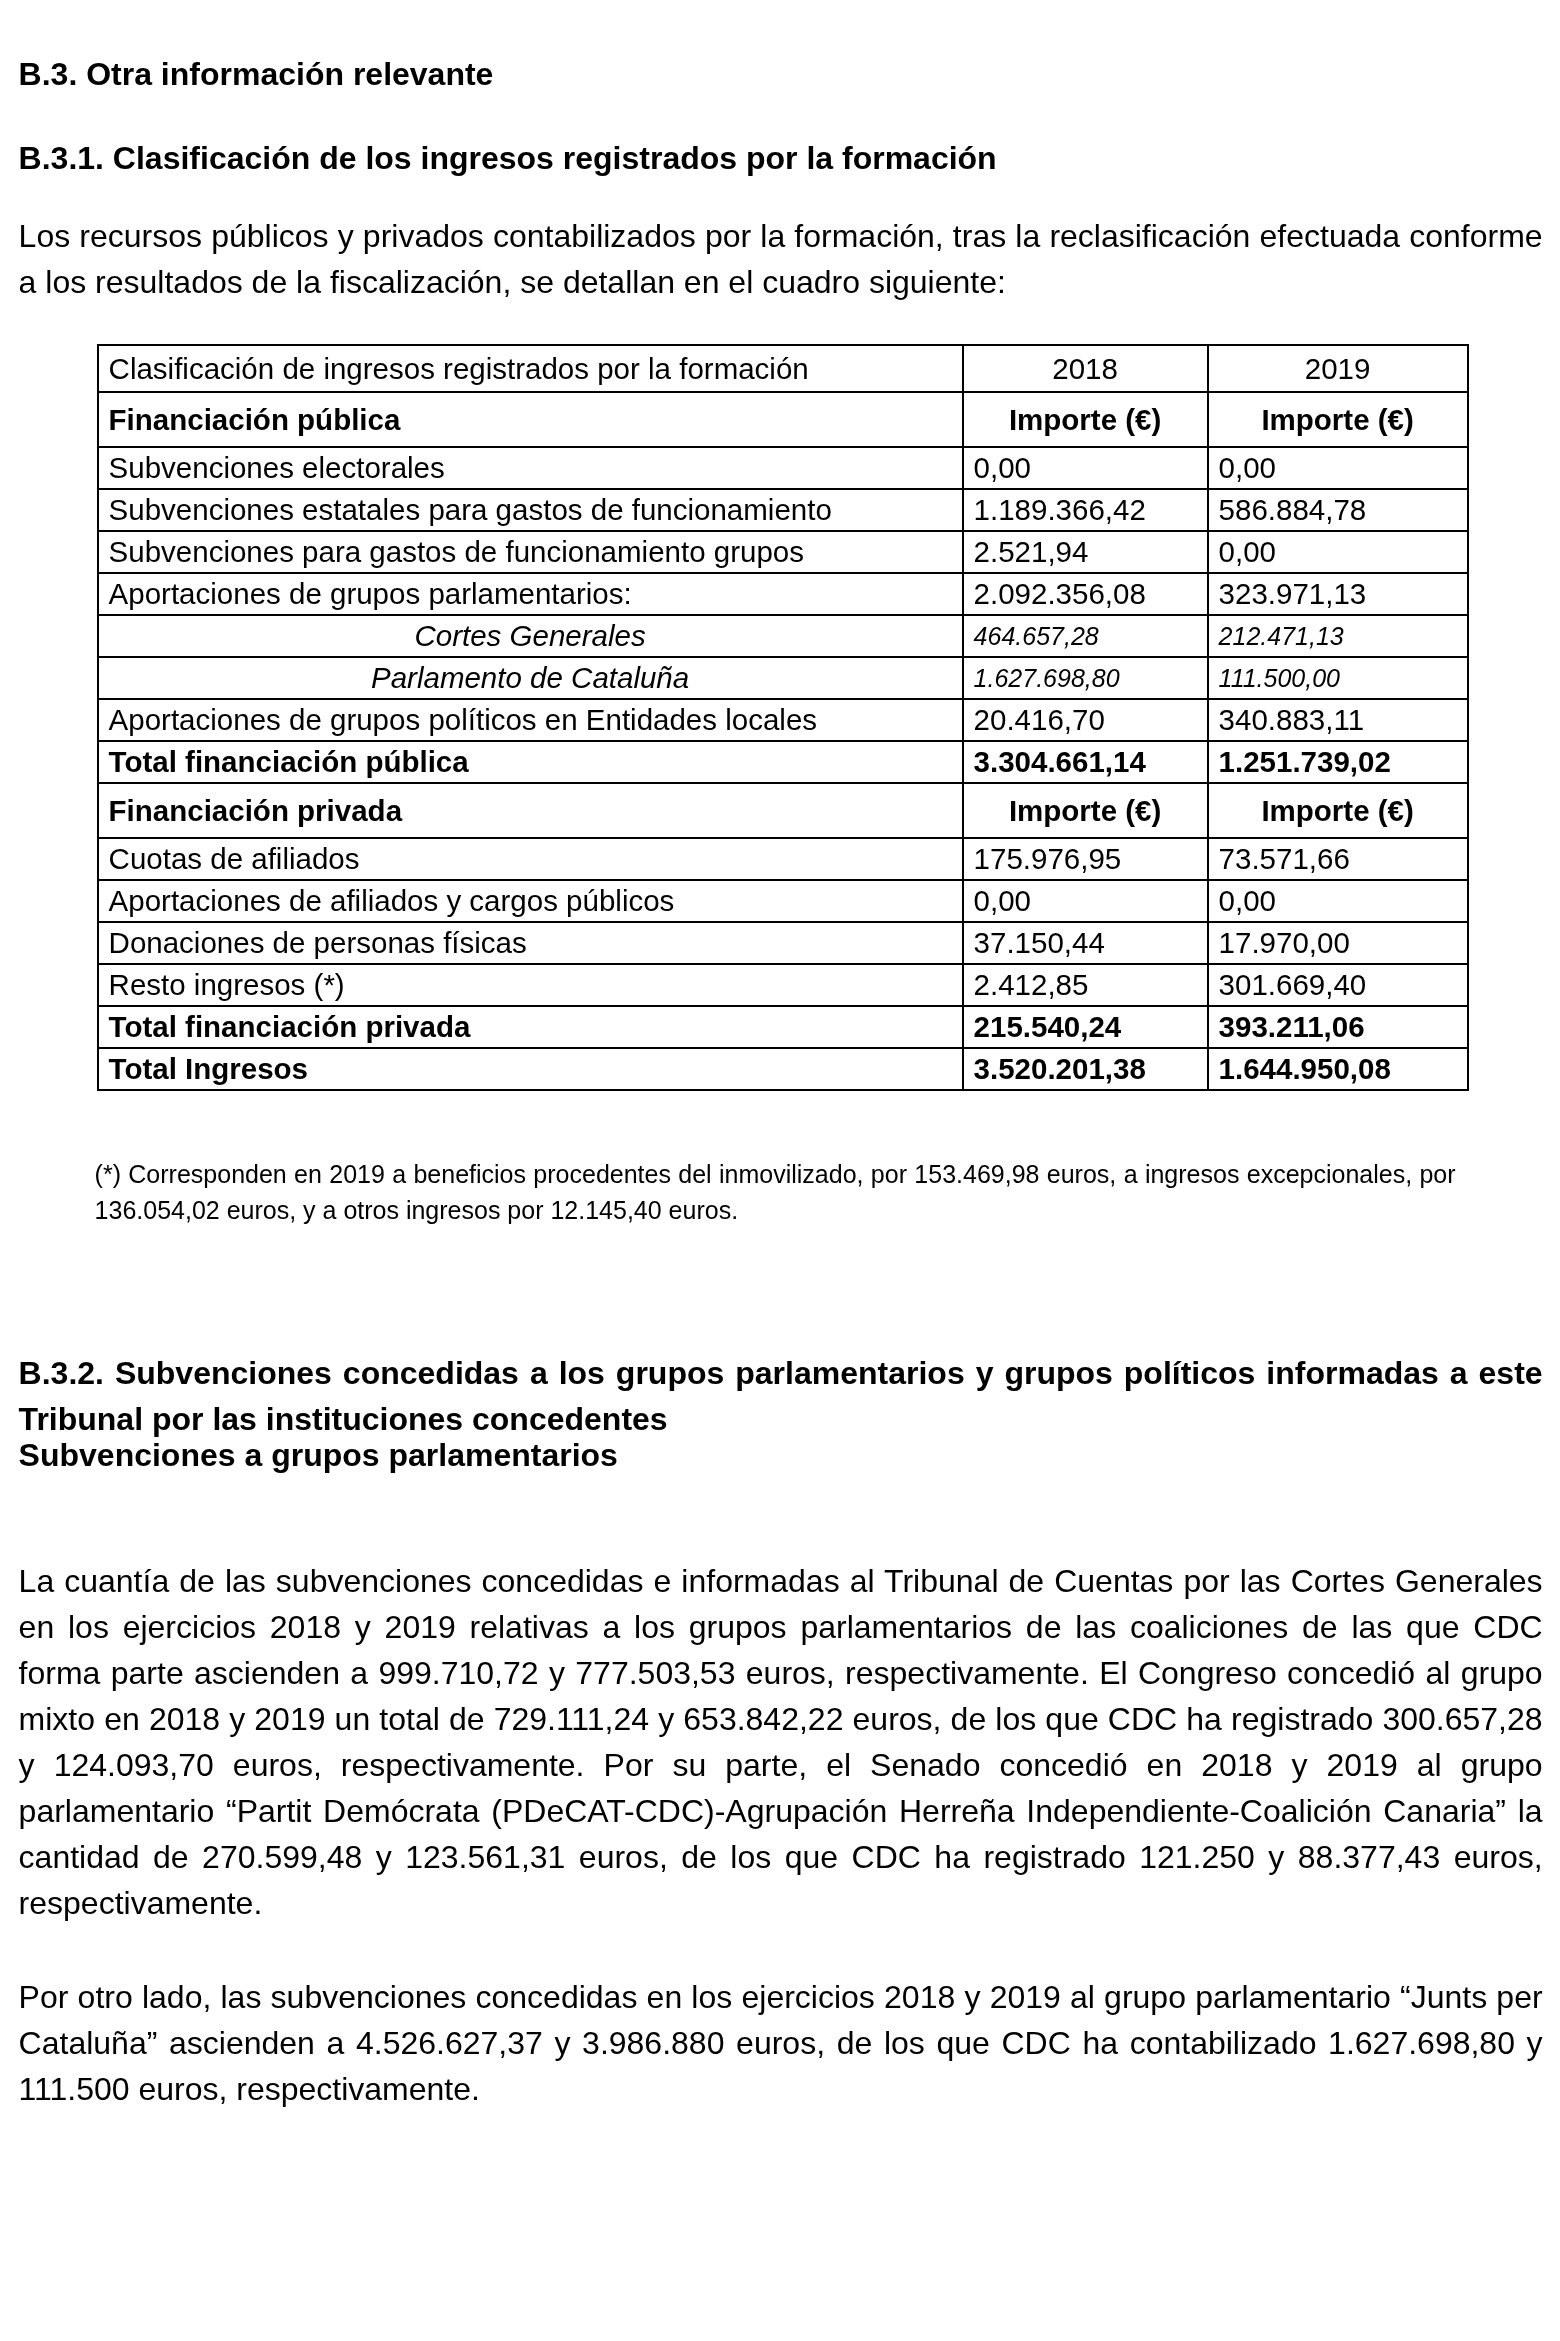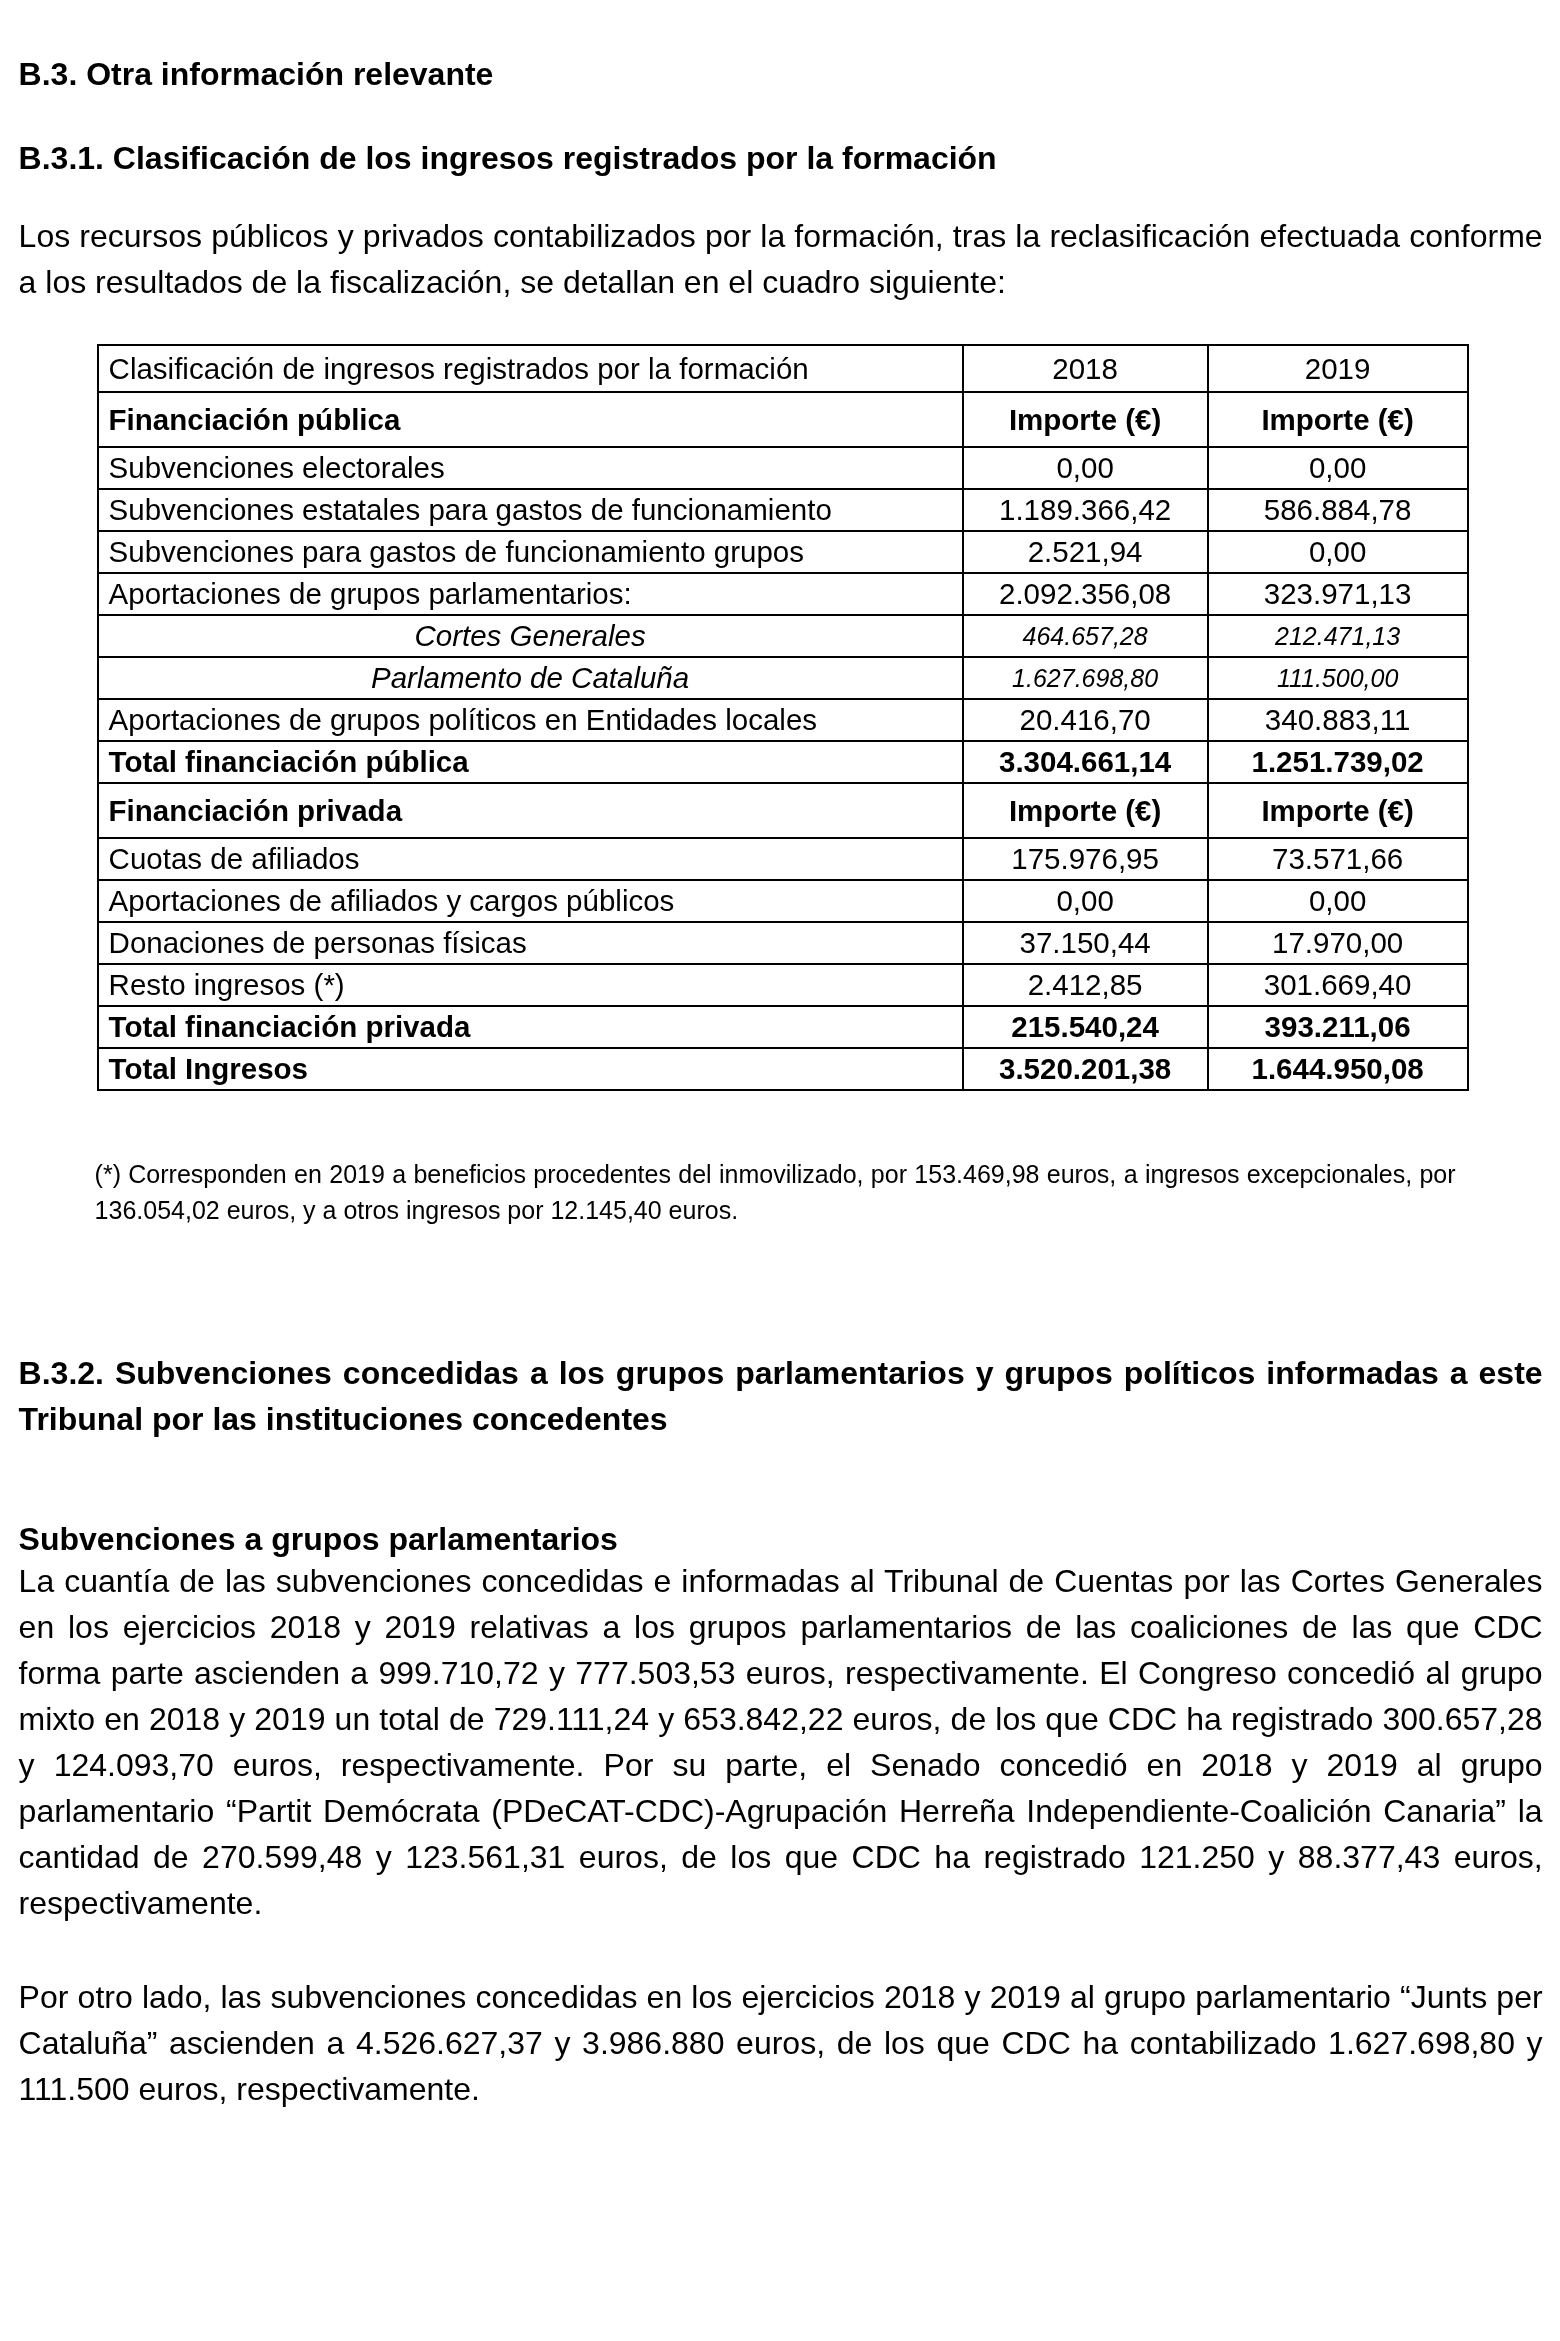--- a/index.html
+++ b/index.html
@@ -14,21 +14,21 @@
   table.data {
     position: absolute; left: 78px; top: 344px;
     width: 1369px; border-collapse: collapse;
     font-size: 29.5px; table-layout: fixed;
   }
   table.data td {
     border: 2.5px solid #000; padding: 0 10px; height: 40px; line-height: 40px;
     white-space: nowrap; overflow: hidden;
   }
   col.c1 { width: 865px; } col.c2 { width: 245px; } col.c3 { width: 260px; }
-  td.num { text-align: center; }
+  td.num { text-align: left; }
   td.ctr { text-align: center; }
   tr.hdr td { font-weight: normal; height: 45px; line-height: 45px; }
   tr.sec td { font-weight: bold; height: 53px; line-height: 53px; }
   tr.tot td { font-weight: bold; }
   td.l1 { padding-left: 71px; }
   td.l2 { padding-left: 165px; font-style: italic; text-align: center; }
   td.it { font-style: italic; font-size: 25px; border-radius: 18px; }
 
   .note {
     position: absolute; left: 76px; top: 1156px; width: 1361px;
@@ -138,20 +138,20 @@
         <td class="num">3.520.201,38</td>
         <td class="num">1.644.950,08</td>
       </tr>
     </tbody>
   </table>
 
   <p class="note" style="text-align-last:left;">(*) Corresponden en 2019 a beneficios procedentes del inmovilizado, por 153.469,98 euros, a ingresos excepcionales, por 136.054,02 euros, y a otros ingresos por 12.145,40 euros.</p>
 
   <h3 class="h" style="top:1350px; text-align:justify; text-align-last:left;">B.3.2. Subvenciones concedidas a los grupos parlamentarios y grupos políticos informadas a este Tribunal por las instituciones concedentes</h3>
 
-  <h4 class="h" style="top:1516px;">Subvenciones a grupos parlamentarios</h4>
+  <h4 class="h" style="top:1432px;">Subvenciones a grupos parlamentarios</h4>
 
   <p class="p" style="top:1558px; text-align-last:left;">La cuantía de las subvenciones concedidas e informadas al Tribunal de Cuentas por las Cortes Generales en los ejercicios 2018 y 2019 relativas a los grupos parlamentarios de las coaliciones de las que CDC forma parte ascienden a 999.710,72 y 777.503,53 euros, respectivamente. El Congreso concedió al grupo mixto en 2018 y 2019 un total de 729.111,24 y 653.842,22 euros, de los que CDC ha registrado 300.657,28 y 124.093,70 euros, respectivamente. Por su parte, el Senado concedió en 2018 y 2019 al grupo parlamentario “Partit Demócrata (PDeCAT-CDC)-Agrupación Herreña Independiente-Coalición Canaria” la cantidad de 270.599,48 y 123.561,31 euros, de los que CDC ha registrado 121.250 y 88.377,43 euros, respectivamente.</p>
 
   <p class="p" style="top:1974px; text-align-last:left;">Por otro lado, las subvenciones concedidas en los ejercicios 2018 y 2019 al grupo parlamentario “Junts per Cataluña” ascienden a 4.526.627,37 y 3.986.880 euros, de los que CDC ha contabilizado 1.627.698,80 y 111.500 euros, respectivamente.</p>
 
 </div>
 
 
 </body></html>

